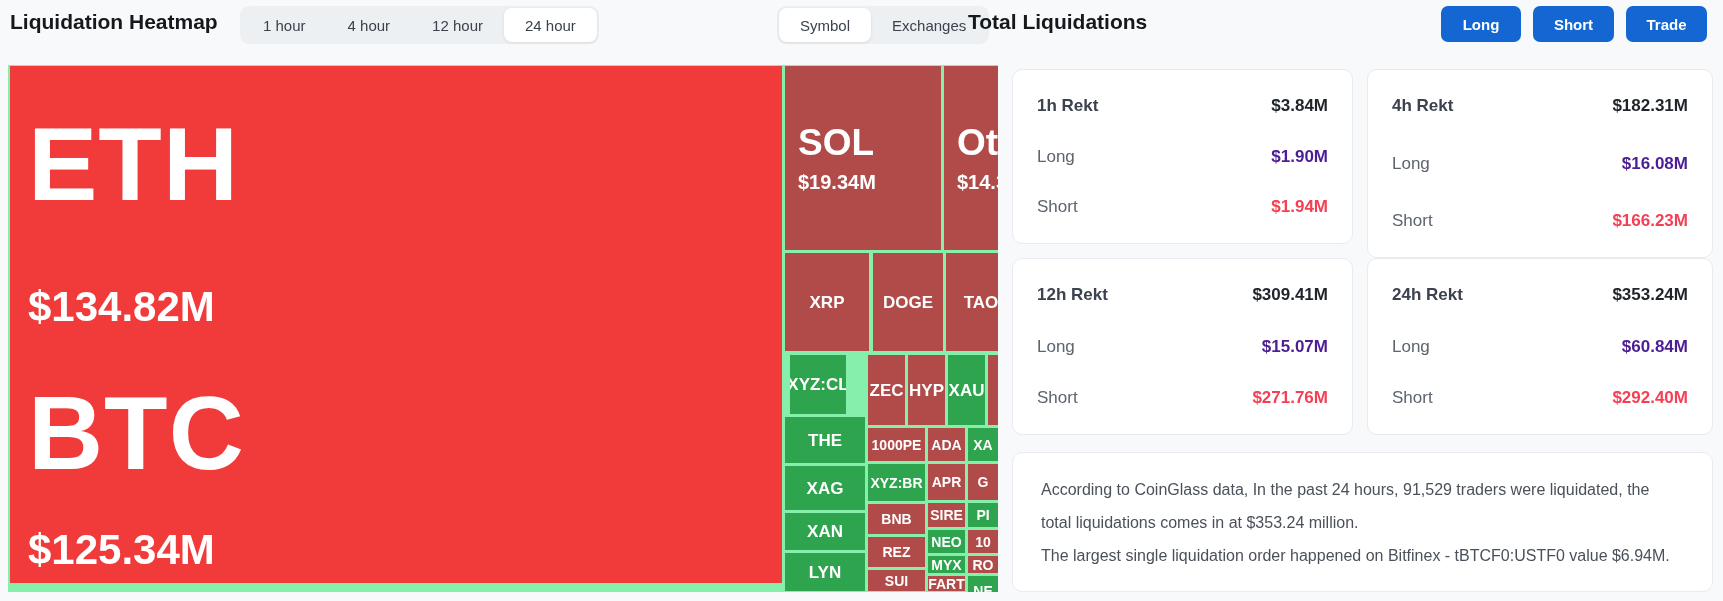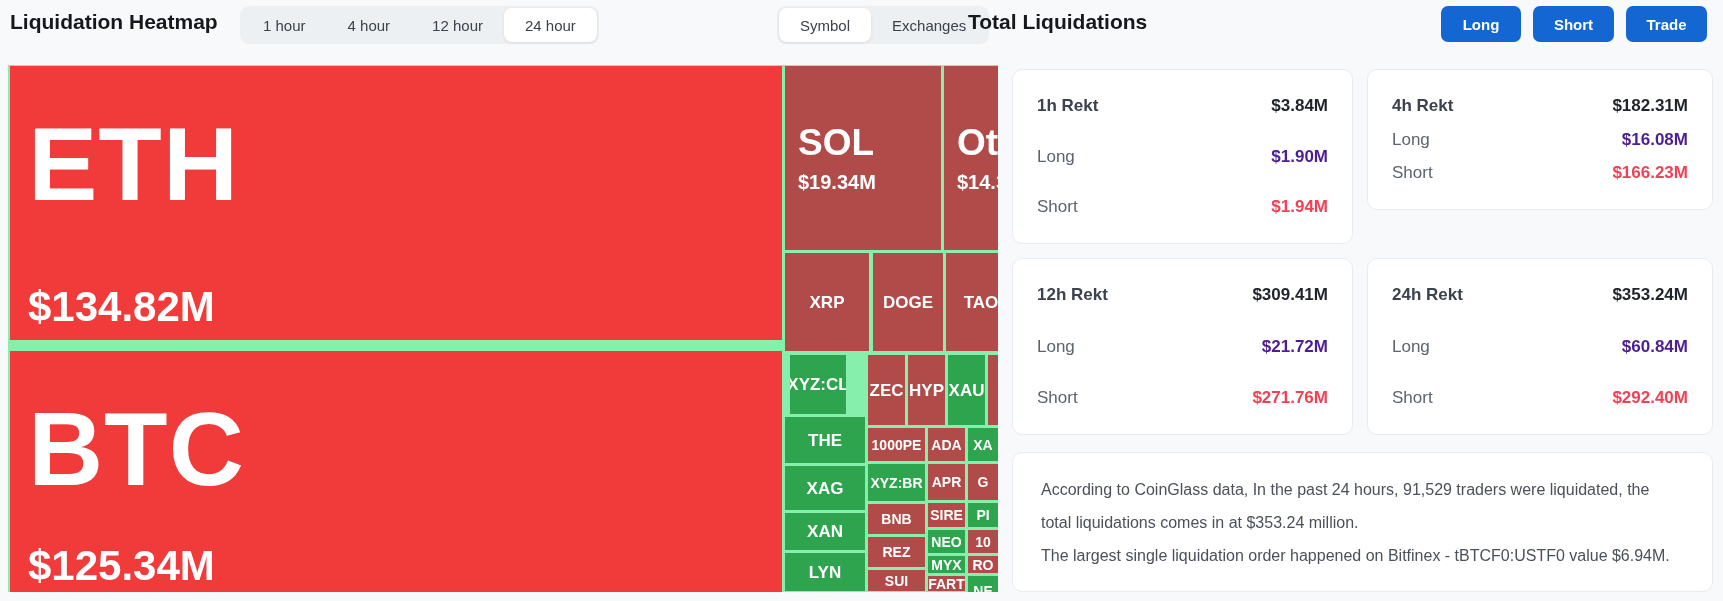--- a/index.html
+++ b/index.html
@@ -83,21 +83,21 @@
   <div class="panel-title">Total Liquidations</div>
   <button class="top-btn" style="left:1441px; width:80px;">Long</button>
   <button class="top-btn" style="left:1533px; width:81px;">Short</button>
   <button class="top-btn" style="left:1626px; width:81px;">Trade</button>
 
   <div class="heatmap">
       <div class="tile c-bright t-xl" style="left: 2px; top: 1px; width: 772px; height: 274px;">
         <span class="sym">ETH</span>
         <span class="val">$134.82M</span>
       </div>
-      <div class="tile c-bright t-xl" style="left: 2px; top: 286px; width: 772px; height: 248px;">
+      <div class="tile c-bright t-xl" style="left: 2px; top: 270px; width: 772px; height: 248px;">
         <span class="sym">BTC</span>
         <span class="val">$125.34M</span>
       </div>
       <div class="tile c-dark t-lg" style="left: 777px; top: 1px; width: 156px; height: 184px;">
         <span class="sym">SOL</span>
         <span class="val">$19.34M</span>
       </div>
       <div class="tile c-dark t-lg" style="left: 936px; top: 1px; width: 120px; height: 184px;">
         <span class="sym">Others</span>
         <span class="val">$14.39M</span>
@@ -199,21 +199,21 @@
     <div class="crow">
       <span class="lbl">Long</span>
       <span class="val long">$1.90M</span>
     </div>
     <div class="crow">
       <span class="lbl">Short</span>
       <span class="val short">$1.94M</span>
     </div>
   </div>
 
-  <div class="card" style="left:1367px; top:69px;  width:346px; height:141px;">
+  <div class="card" style="left:1367px; top:69px;  width:346px; height:189px;">
     <div class="crow head">
       <span class="lbl">4h Rekt</span>
       <span class="val">$182.31M</span>
     </div>
     <div class="crow">
       <span class="lbl">Long</span>
       <span class="val long">$16.08M</span>
     </div>
     <div class="crow">
       <span class="lbl">Short</span>
@@ -221,21 +221,21 @@
     </div>
   </div>
 
   <div class="card" style="left:1012px; top:258px; width:341px; height:177px;">
     <div class="crow head">
       <span class="lbl">12h Rekt</span>
       <span class="val">$309.41M</span>
     </div>
     <div class="crow">
       <span class="lbl">Long</span>
-      <span class="val long">$21.72M</span>
+      <span class="val long">$15.07M</span>
     </div>
     <div class="crow">
       <span class="lbl">Short</span>
       <span class="val short">$271.76M</span>
     </div>
   </div>
 
   <div class="card" style="left:1367px; top:258px; width:346px; height:177px;">
     <div class="crow head">
       <span class="lbl">24h Rekt</span>

